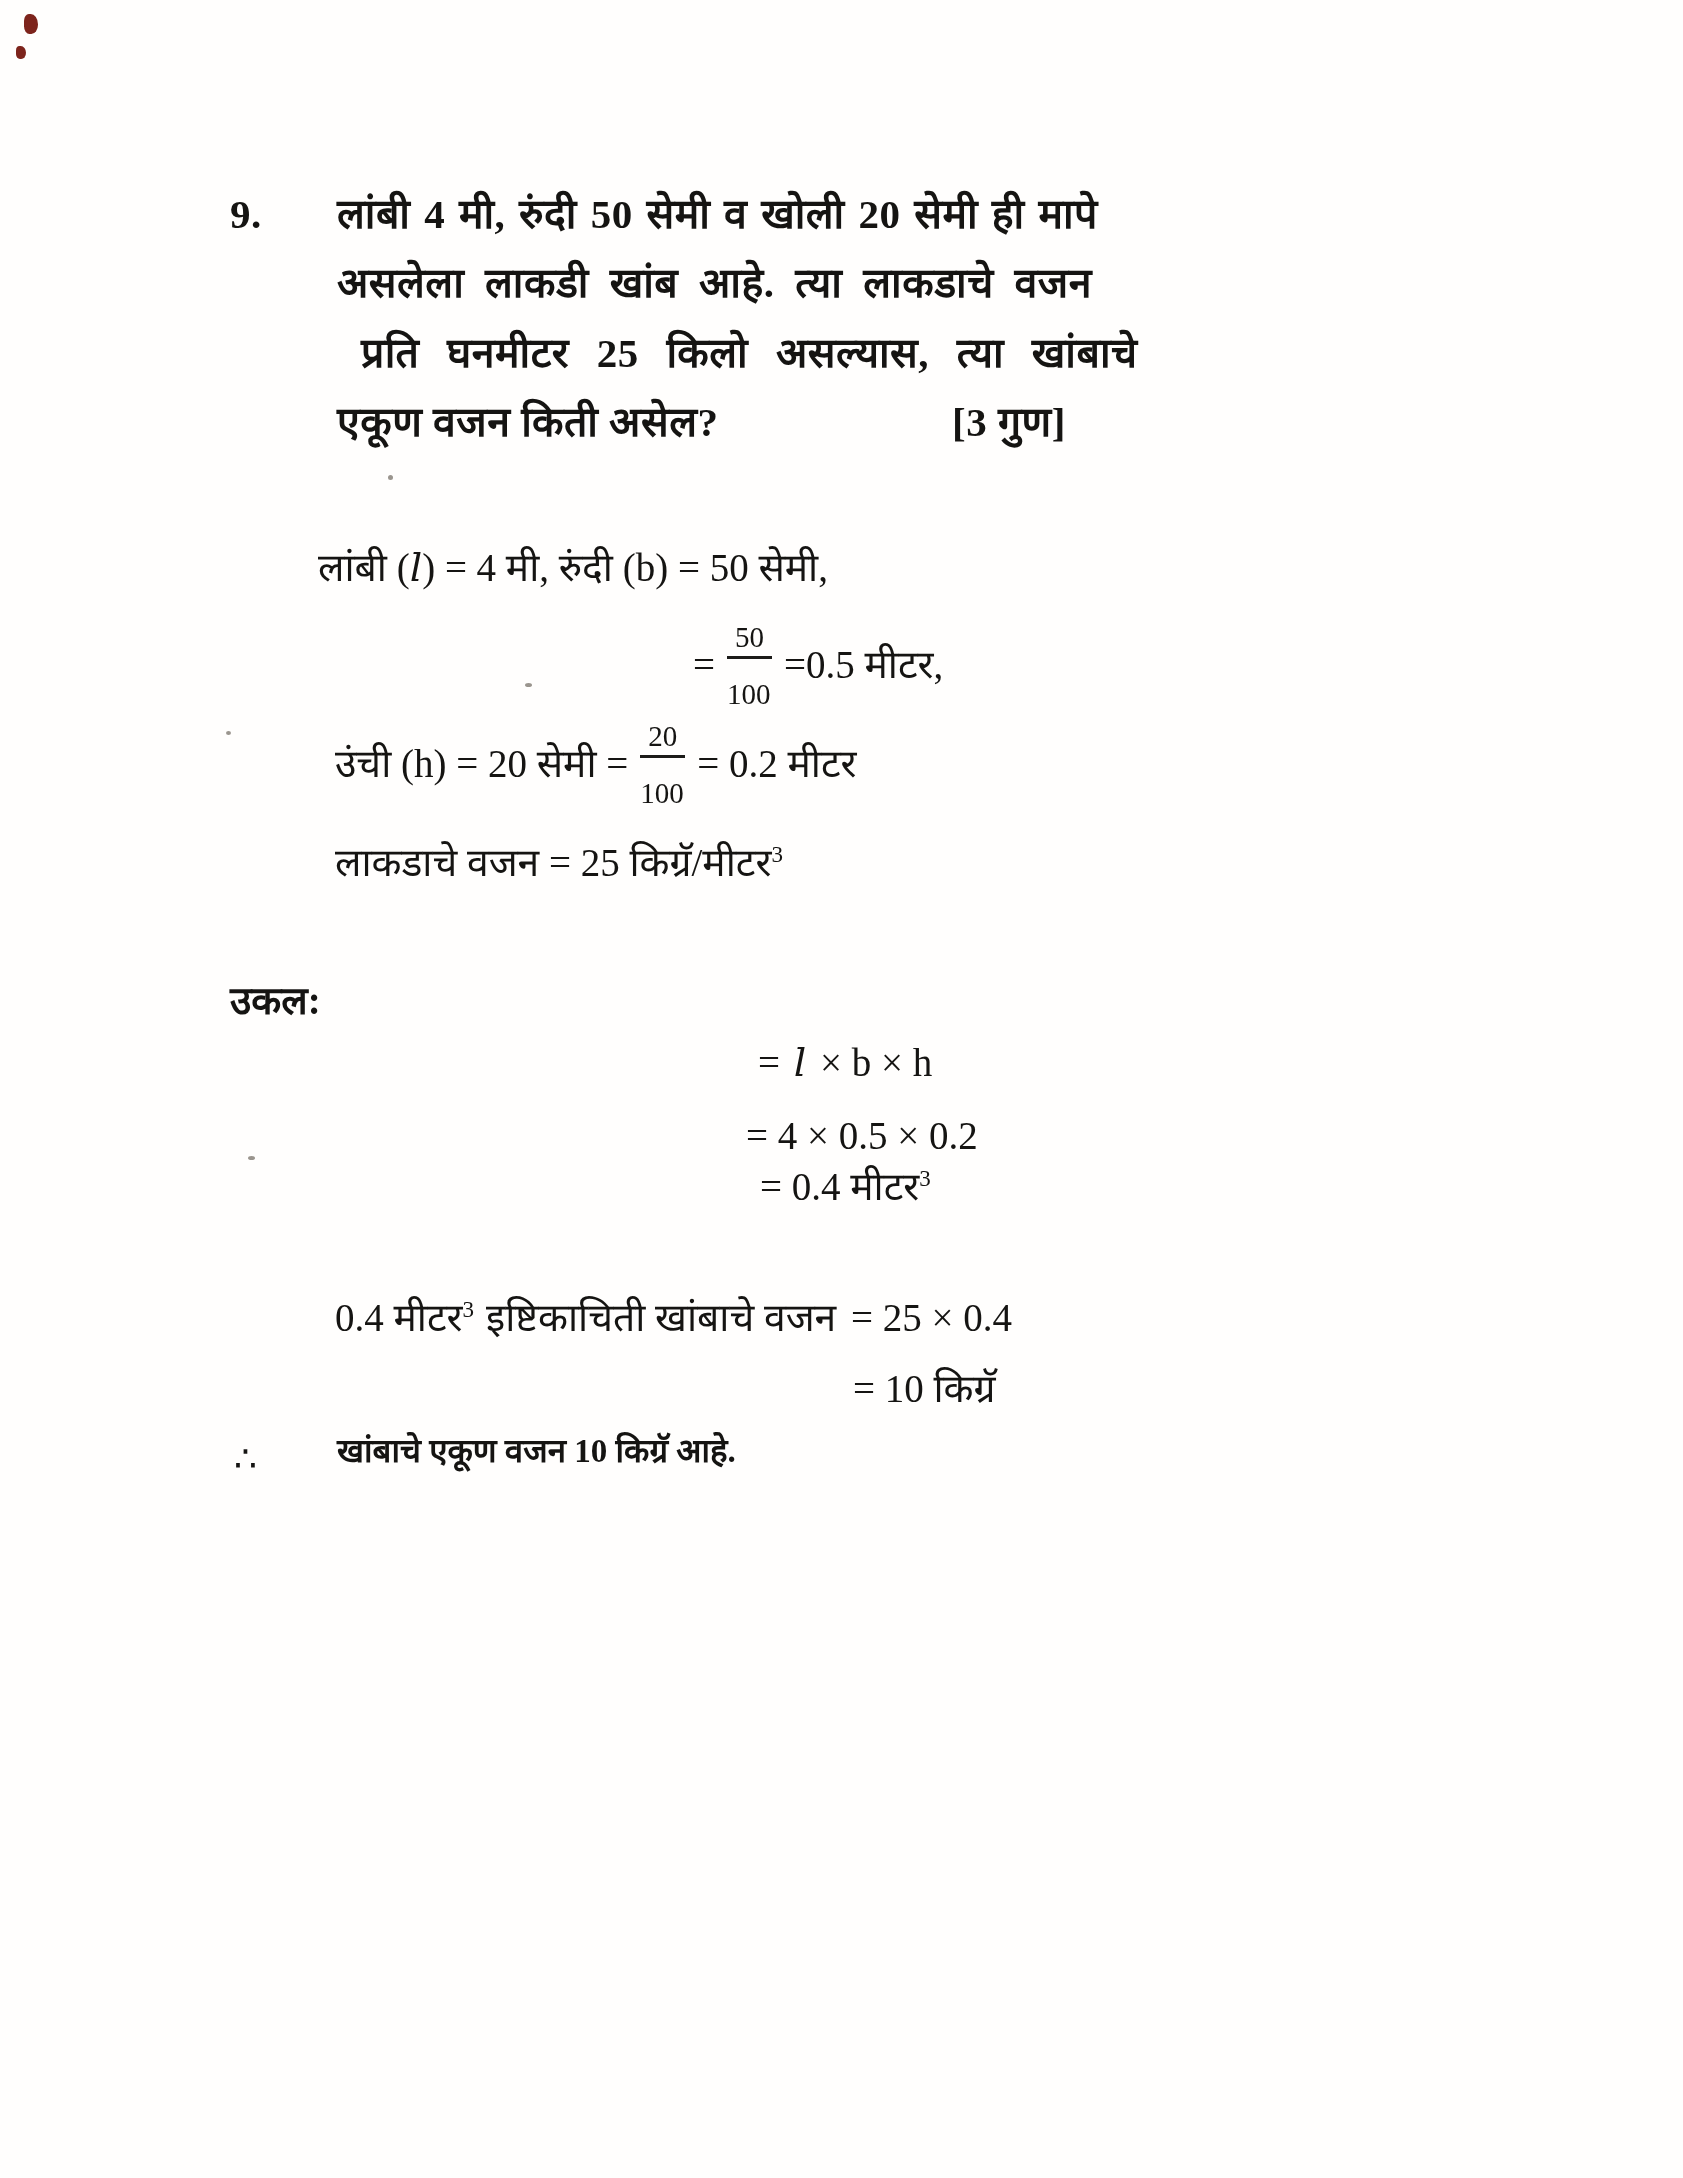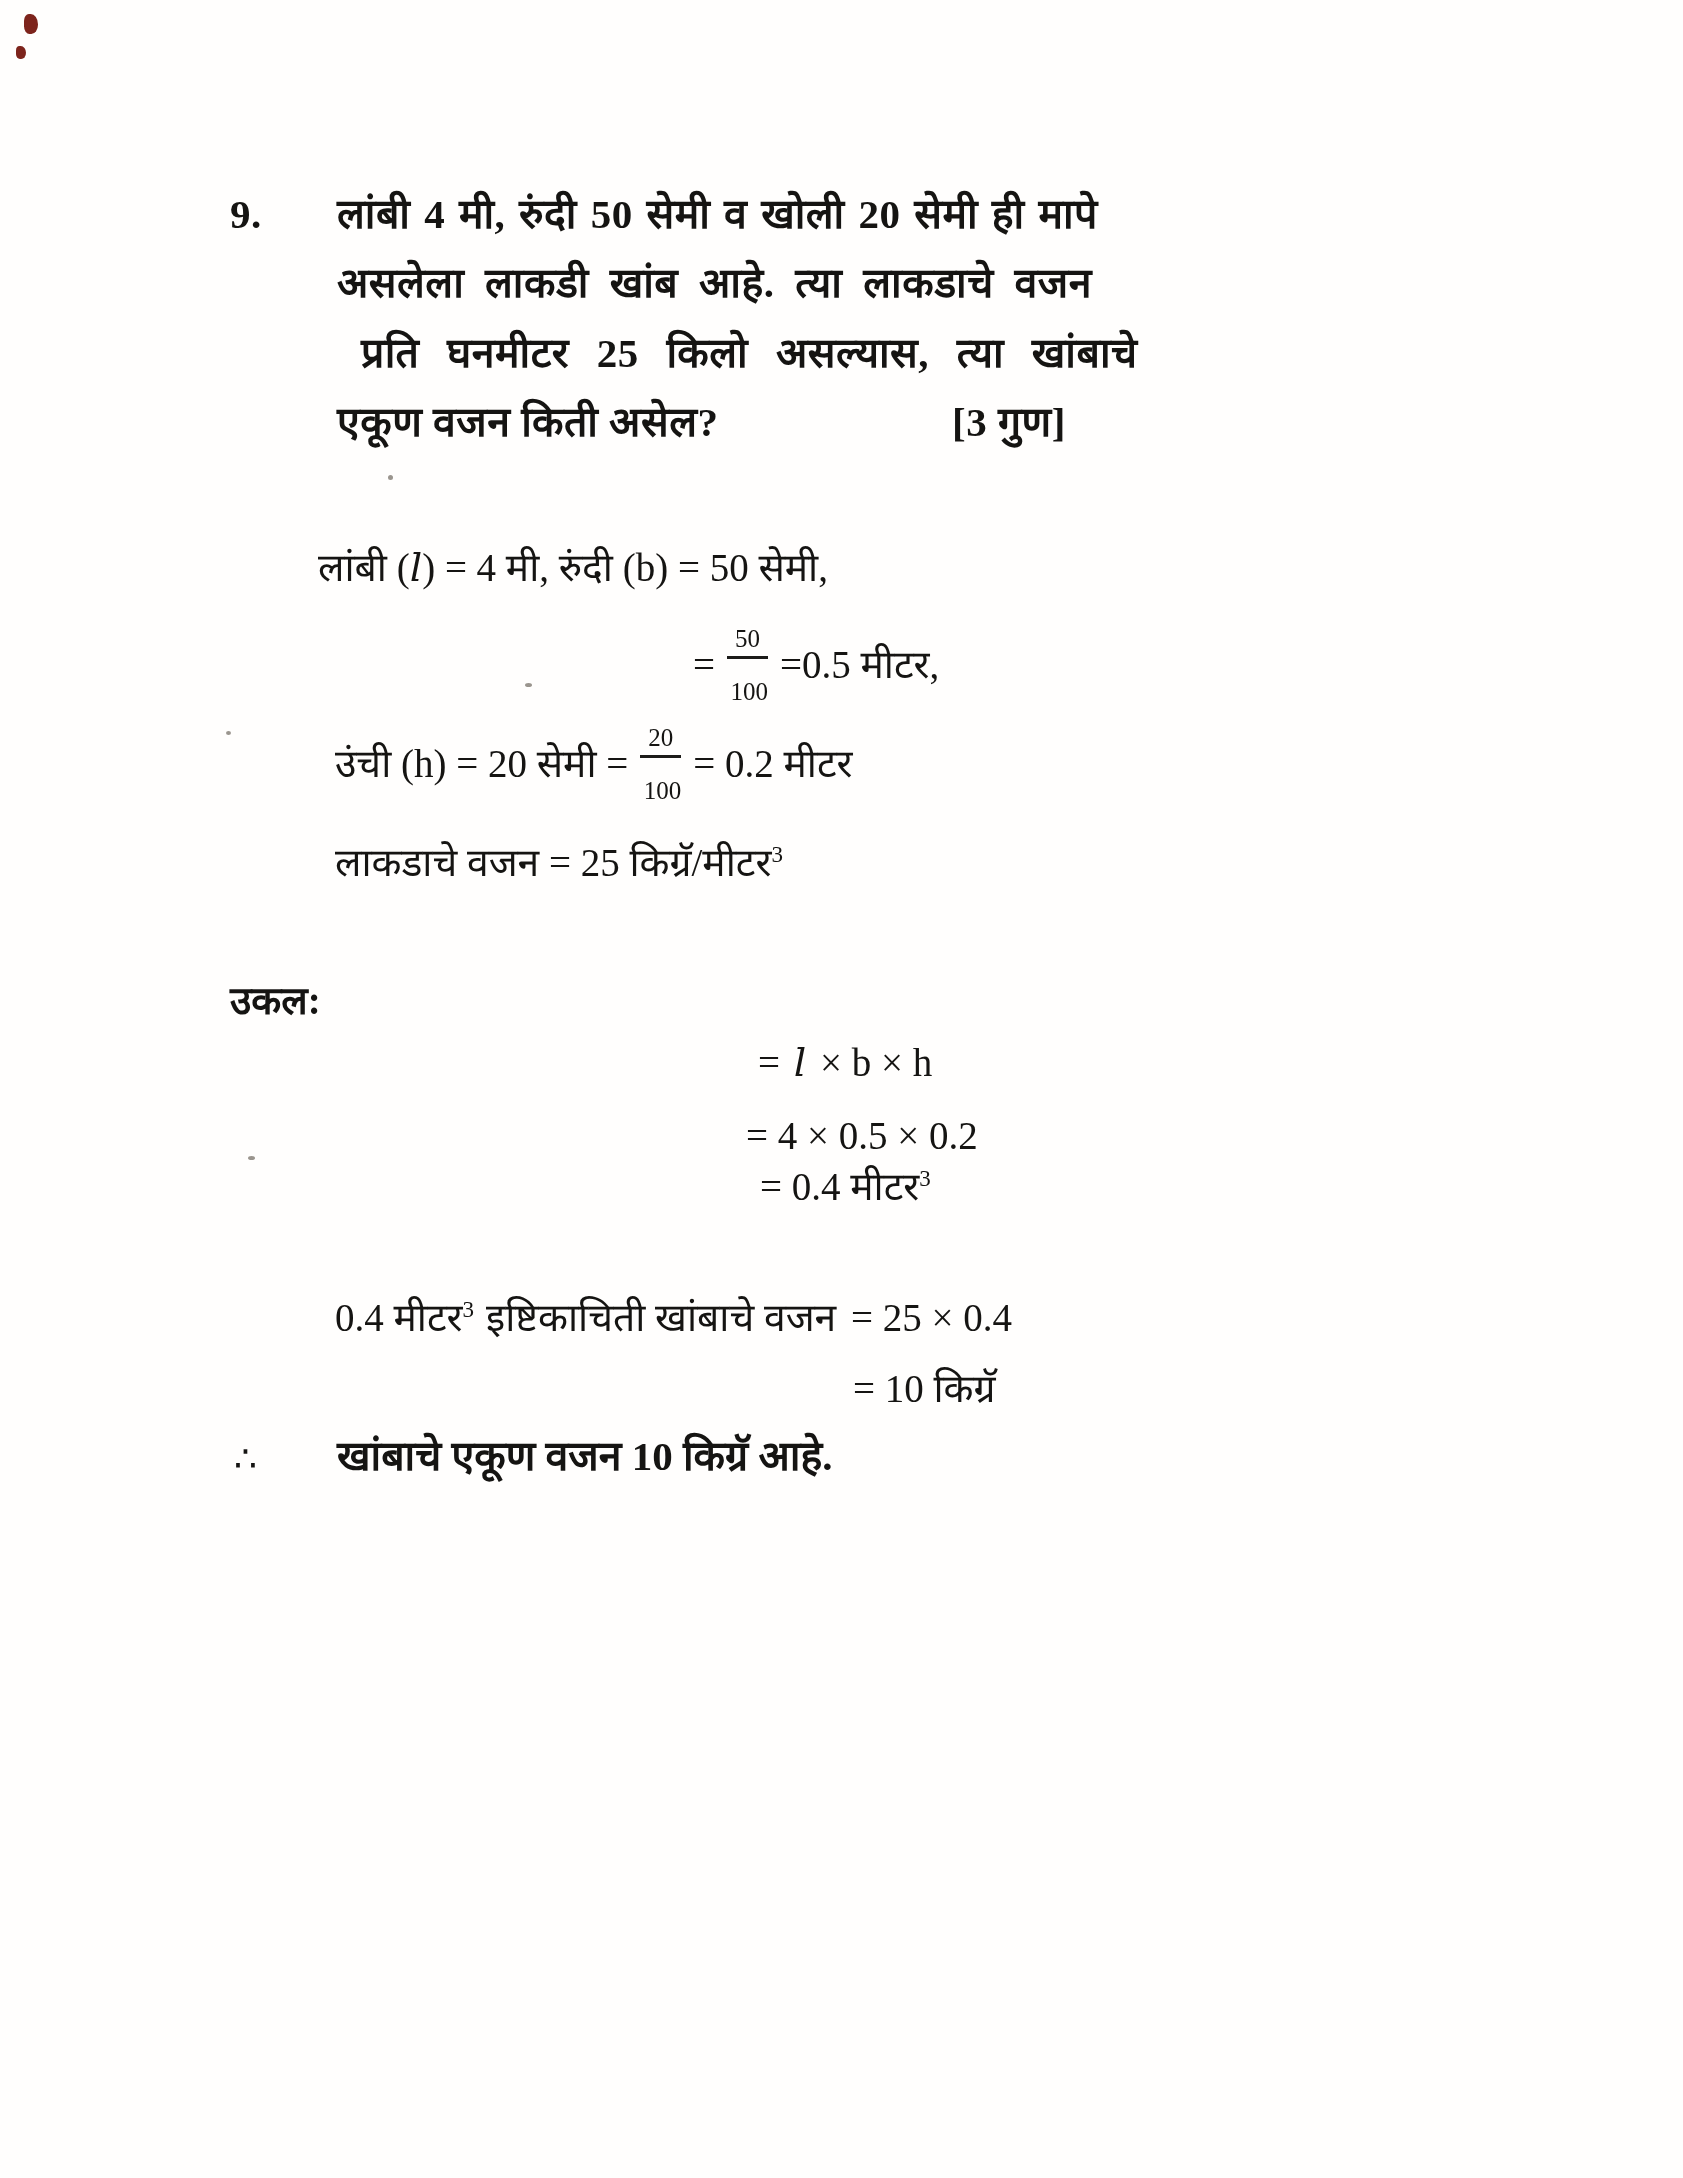--- a/index.html
+++ b/index.html
@@ -13,21 +13,21 @@
     overflow: hidden;
   }
   .line { position: absolute; white-space: nowrap; font-size: 39px; line-height: 1.2; }
   .bold { font-weight: 700; }
   .q { font-size: 41px; font-weight: 700; letter-spacing: 0.5px; }
   .ws1 { word-spacing: 3px; }
   .ws2 { word-spacing: 10px; }
   .ws3 { word-spacing: 17px; margin-left: 24px; }
   .italic-var { font-style: italic; font-family: "DejaVu Serif", serif; }
   .fracline { display: flex; align-items: center; }
-  .frac { display: inline-block; text-align: right; font-size: 25px; line-height: 1.05; margin: 0 12px; }
+  .frac { display: inline-block; text-align: left; font-size: 29px; line-height: 1.05; margin: 0 12px; }
   .frac .num { display: block; border-bottom: 3px solid #1c1b19; padding: 0 8px 3px; }
   .frac .den { display: block; padding-top: 20px; }
   sup.cube { font-size: 23px; vertical-align: super; line-height: 0; }
   .gap-left { margin-left: 12px; }
   .tight-left { margin-left: 4px; }
   .speck { position: absolute; border-radius: 40% 60% 55% 45%; }
   .speck.s1 { left: 24px; top: 14px; width: 14px; height: 20px; }
   .speck.s2 { left: 16px; top: 46px; width: 10px; height: 13px; }
   .dot { position: absolute; background: #9a958e; border-radius: 50%; }
 </style>
@@ -94,16 +94,16 @@
 
 
   <div class="line" style="left:335px; top:1295px;">
     <span>0.4 मीटर</span><sup class="cube">3</sup><span class="gap-left">इष्टिकाचिती खांबाचे वजन</span>
   </div>
   <div class="line" style="left:851px; top:1295px;">= 25 × 0.4</div>
 
   <div class="line" style="left:853px; top:1366px;">= 10 किग्रॅ</div>
 
   <div class="line" style="left:234px; top:1438px; font-size:36px;">∴</div>
-  <div class="line bold" style="left:337px; top:1432px; font-size:41px;">खांबाचे एकूण वजन 10 किग्रॅ आहे.</div>
+  <div class="line bold" style="left:337px; top:1432px; font-size:33px;">खांबाचे एकूण वजन 10 किग्रॅ आहे.</div>
 
 </div>
 
 
 </body></html>

